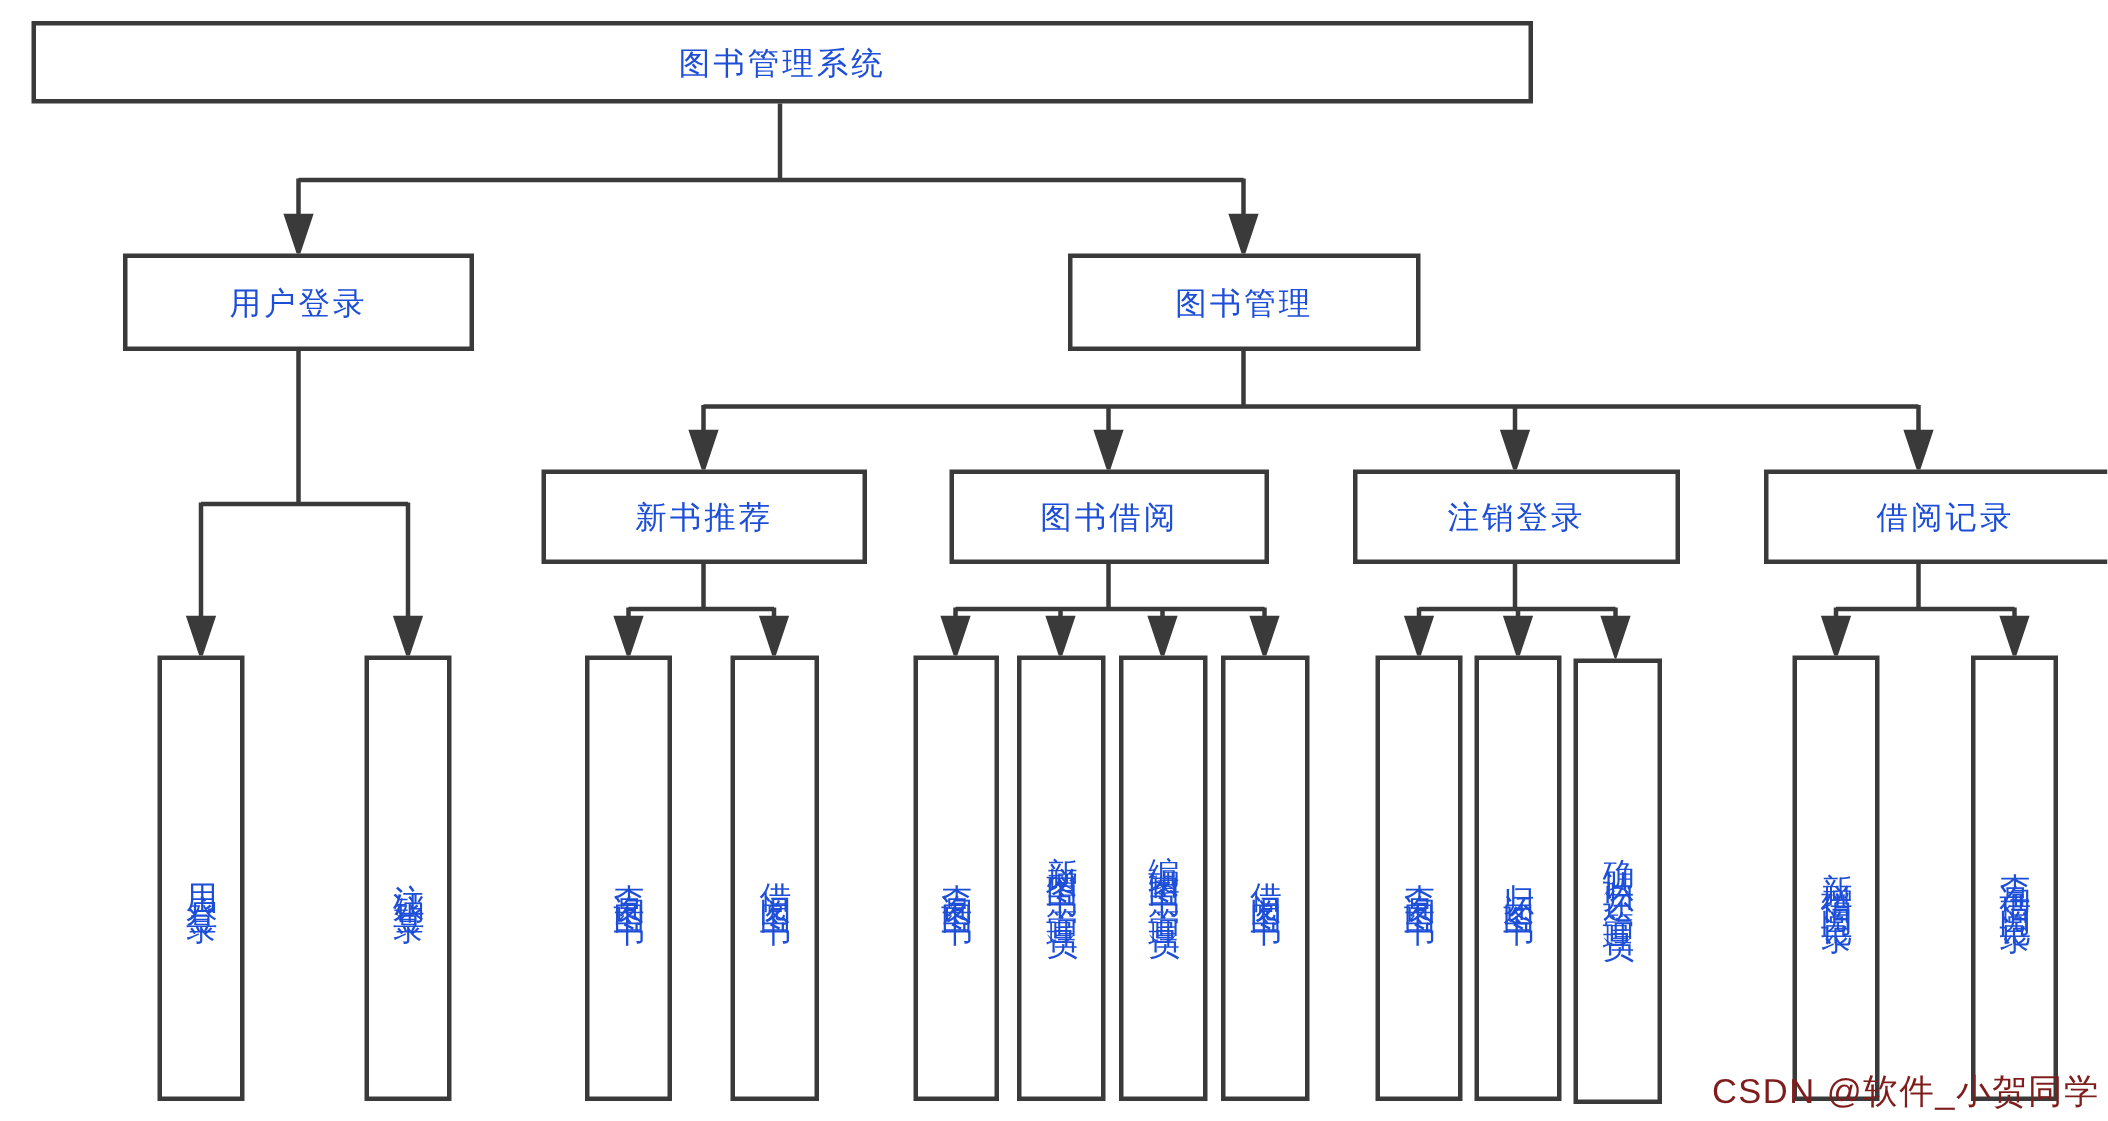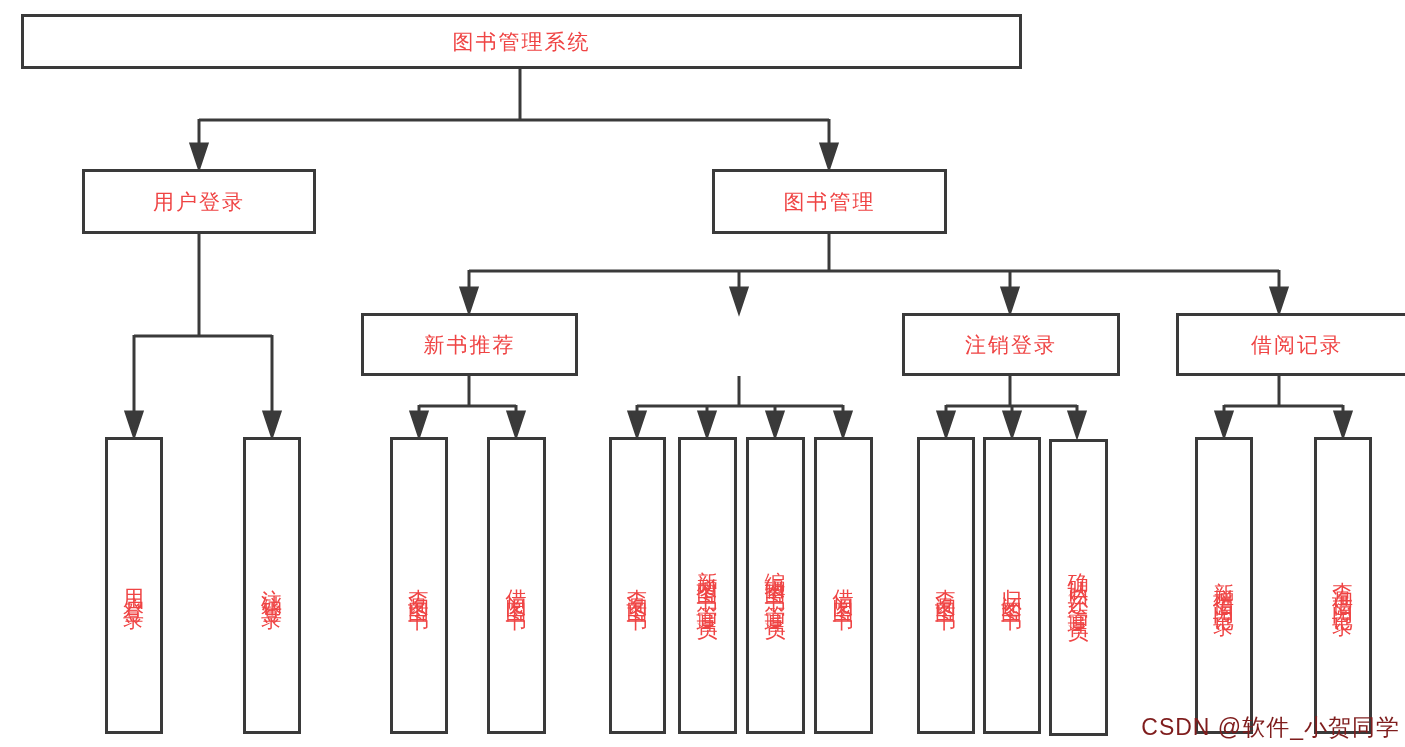--- a/index.html
+++ b/index.html
@@ -22,21 +22,21 @@
     z-index: 1;
   }
   .node {
     position: absolute;
     box-sizing: border-box;
     background: #ffffff;
     border: 3px solid #3a3a3a;
     display: flex;
     align-items: center;
     justify-content: center;
-    color: #ef4444;
+    color: #1d4ed8;
     z-index: 2;
   }
   .hbox {
     font-size: 21px;
     letter-spacing: 2px;
     white-space: nowrap;
   }
   .vbox {
     writing-mode: vertical-rl;
     text-orientation: mixed;
@@ -126,20 +126,21 @@
     <line x1="1343" y1="405" x2="1343" y2="420"></line>
     <polygon points="1335,412 1351,412 1343,436"></polygon>
   </svg>
 
   <div class="node hbox root-box" style="left:21px; top:14px; width:1001px; height:55px;">图书管理系统</div>
 
   <div class="node hbox" style="left:82px; top:169px; width:234px; height:65px;">用户登录</div>
   <div class="node hbox" style="left:712px; top:169px; width:235px; height:65px;">图书管理</div>
 
   <div class="node hbox" style="left:361px; top:313px; width:217px; height:63px;">新书推荐</div>
+  <div class="node hbox" style="left:633px; top:313px; width:213px; height:63px;">图书借阅</div>
   <div class="node hbox" style="left:902px; top:313px; width:218px; height:63px;">注销登录</div>
   <div class="node hbox" style="left:1176px; top:313px; width:242px; height:63px;">借阅记录</div>
 
   <div class="node vbox" style="left:105px; top:437px; width:58px; height:297px;">用户登录</div>
   <div class="node vbox" style="left:243px; top:437px; width:58px; height:297px;">注销登录</div>
 
   <div class="node vbox" style="left:390px; top:437px; width:58px; height:297px;">查询图书</div>
   <div class="node vbox" style="left:487px; top:437px; width:59px; height:297px;">借阅图书</div>
 
   <div class="node vbox" style="left:609px; top:437px; width:57px; height:297px;">查询图书</div>

